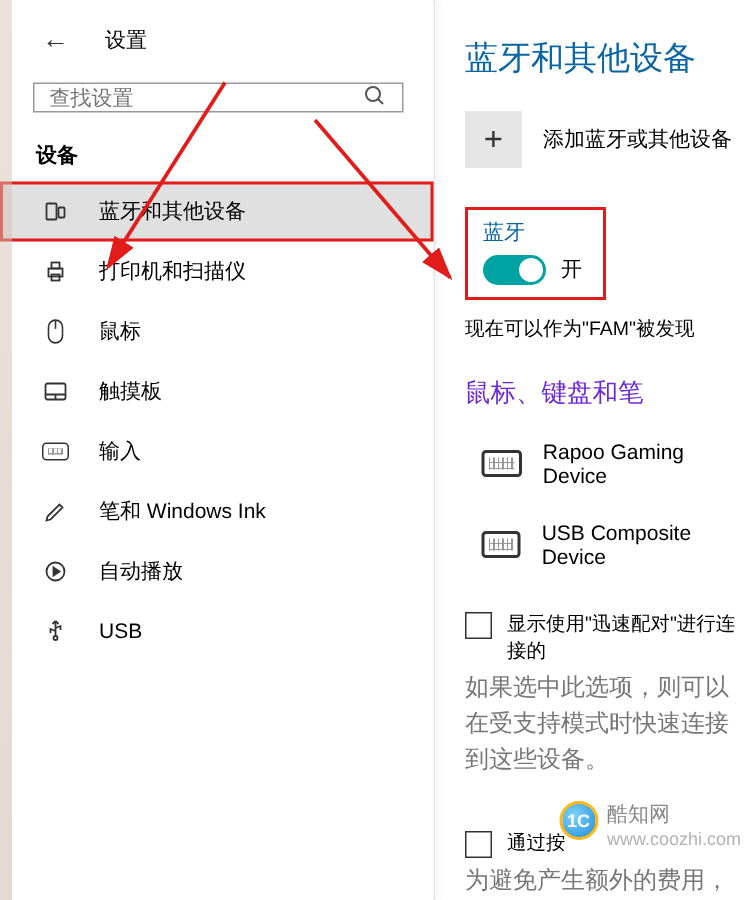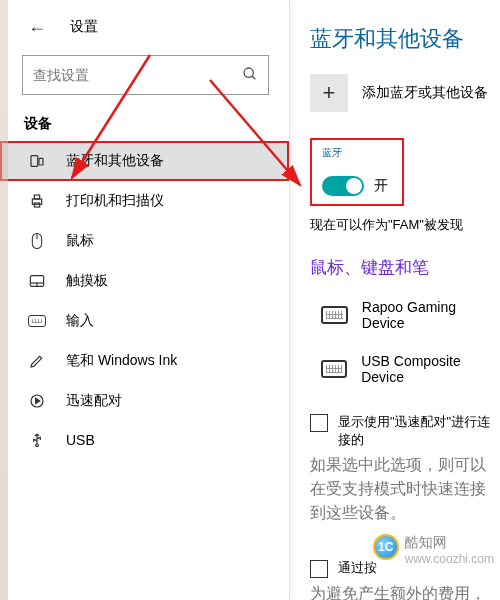--- a/index.html
+++ b/index.html
@@ -35,21 +35,21 @@
   .back-row .arrow { font-size: 18px; }
   .home-row {
     display: flex; align-items: center;
     padding: 10px 20px 10px 28px;
     gap: 20px;
   }
   .icon-slot { width: 18px; display: inline-flex; justify-content: center; color: #333; }
   .search-box {
     margin: 8px 20px 14px 22px;
     border: 1px solid #999;
-    height: 40px;
+    height: 20px;
     display: flex; align-items: center;
     padding: 0 10px;
     gap: 8px;
   }
   .search-box input {
     border: none; outline: none; flex: 1; font-size: 14px;
     background: transparent;
   }
   .search-box .mag { color: #555; }
   .section-label {
@@ -91,21 +91,21 @@
     background: #e6e6e6;
     display: flex; align-items: center; justify-content: center;
     font-size: 22px; color: #333;
   }
   .bt-block {
     border: 2px solid #e21b1b;
     padding: 6px 14px 8px 10px;
     display: inline-block;
     margin-bottom: 10px;
   }
-  .bt-label { color: #0a66a3; font-size: 10px; margin-bottom: 16px; }
+  .bt-label { color: #0a66a3; font-size: 14px; margin-bottom: 6px; }
   .toggle-row { display: flex; align-items: center; gap: 10px; }
   .toggle {
     width: 42px; height: 20px; border-radius: 10px;
     background: #00a3a3; position: relative;
   }
   .toggle .knob {
     position: absolute; right: 2px; top: 2px;
     width: 16px; height: 16px; border-radius: 50%;
     background: #fff;
   }
@@ -230,21 +230,21 @@
       </span>
       <span>笔和 Windows Ink</span>
     </div>
     <div class="nav-item">
       <span class="icon-slot">
         <svg width="16" height="16" viewBox="0 0 24 24" fill="none" stroke="#333" stroke-width="1.8">
             <circle cx="12" cy="12" r="9"></circle>
             <polygon points="10,8 16,12 10,16" fill="#333"></polygon>
           </svg>
       </span>
-      <span>迅速配对</span>
+      <span>自动播放</span>
     </div>
     <div class="nav-item">
       <span class="icon-slot">
         <svg width="16" height="16" viewBox="0 0 24 24" fill="none" stroke="#333" stroke-width="1.8">
             <circle cx="12" cy="20" r="2"></circle>
             <line x1="12" y1="18" x2="12" y2="3"></line>
             <path d="M12 3l-3 3M12 3l3 3"></path>
             <path d="M12 10l5 -2v4"></path>
             <path d="M12 13l-5 -2v4"></path>
           </svg>

